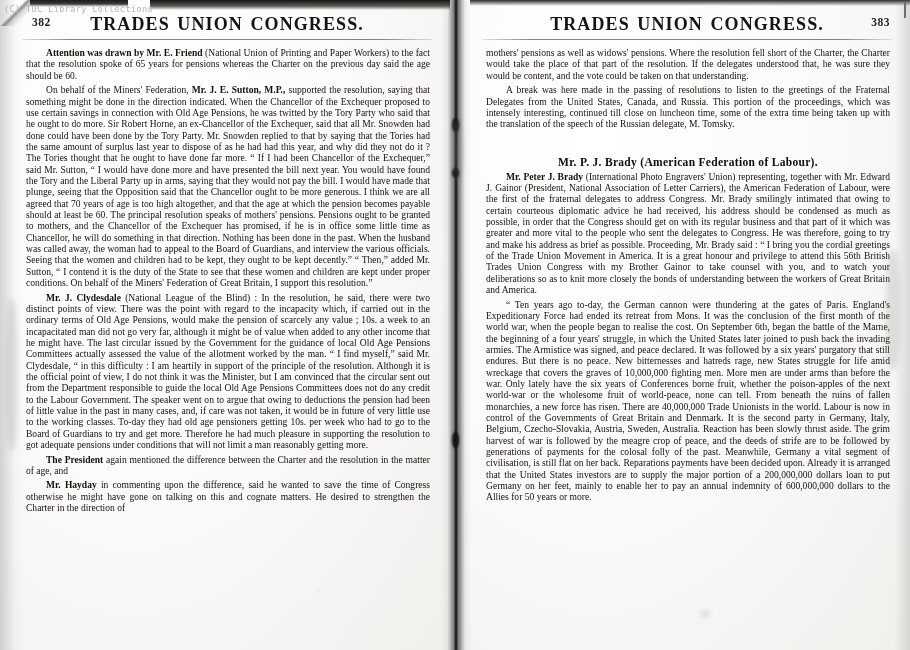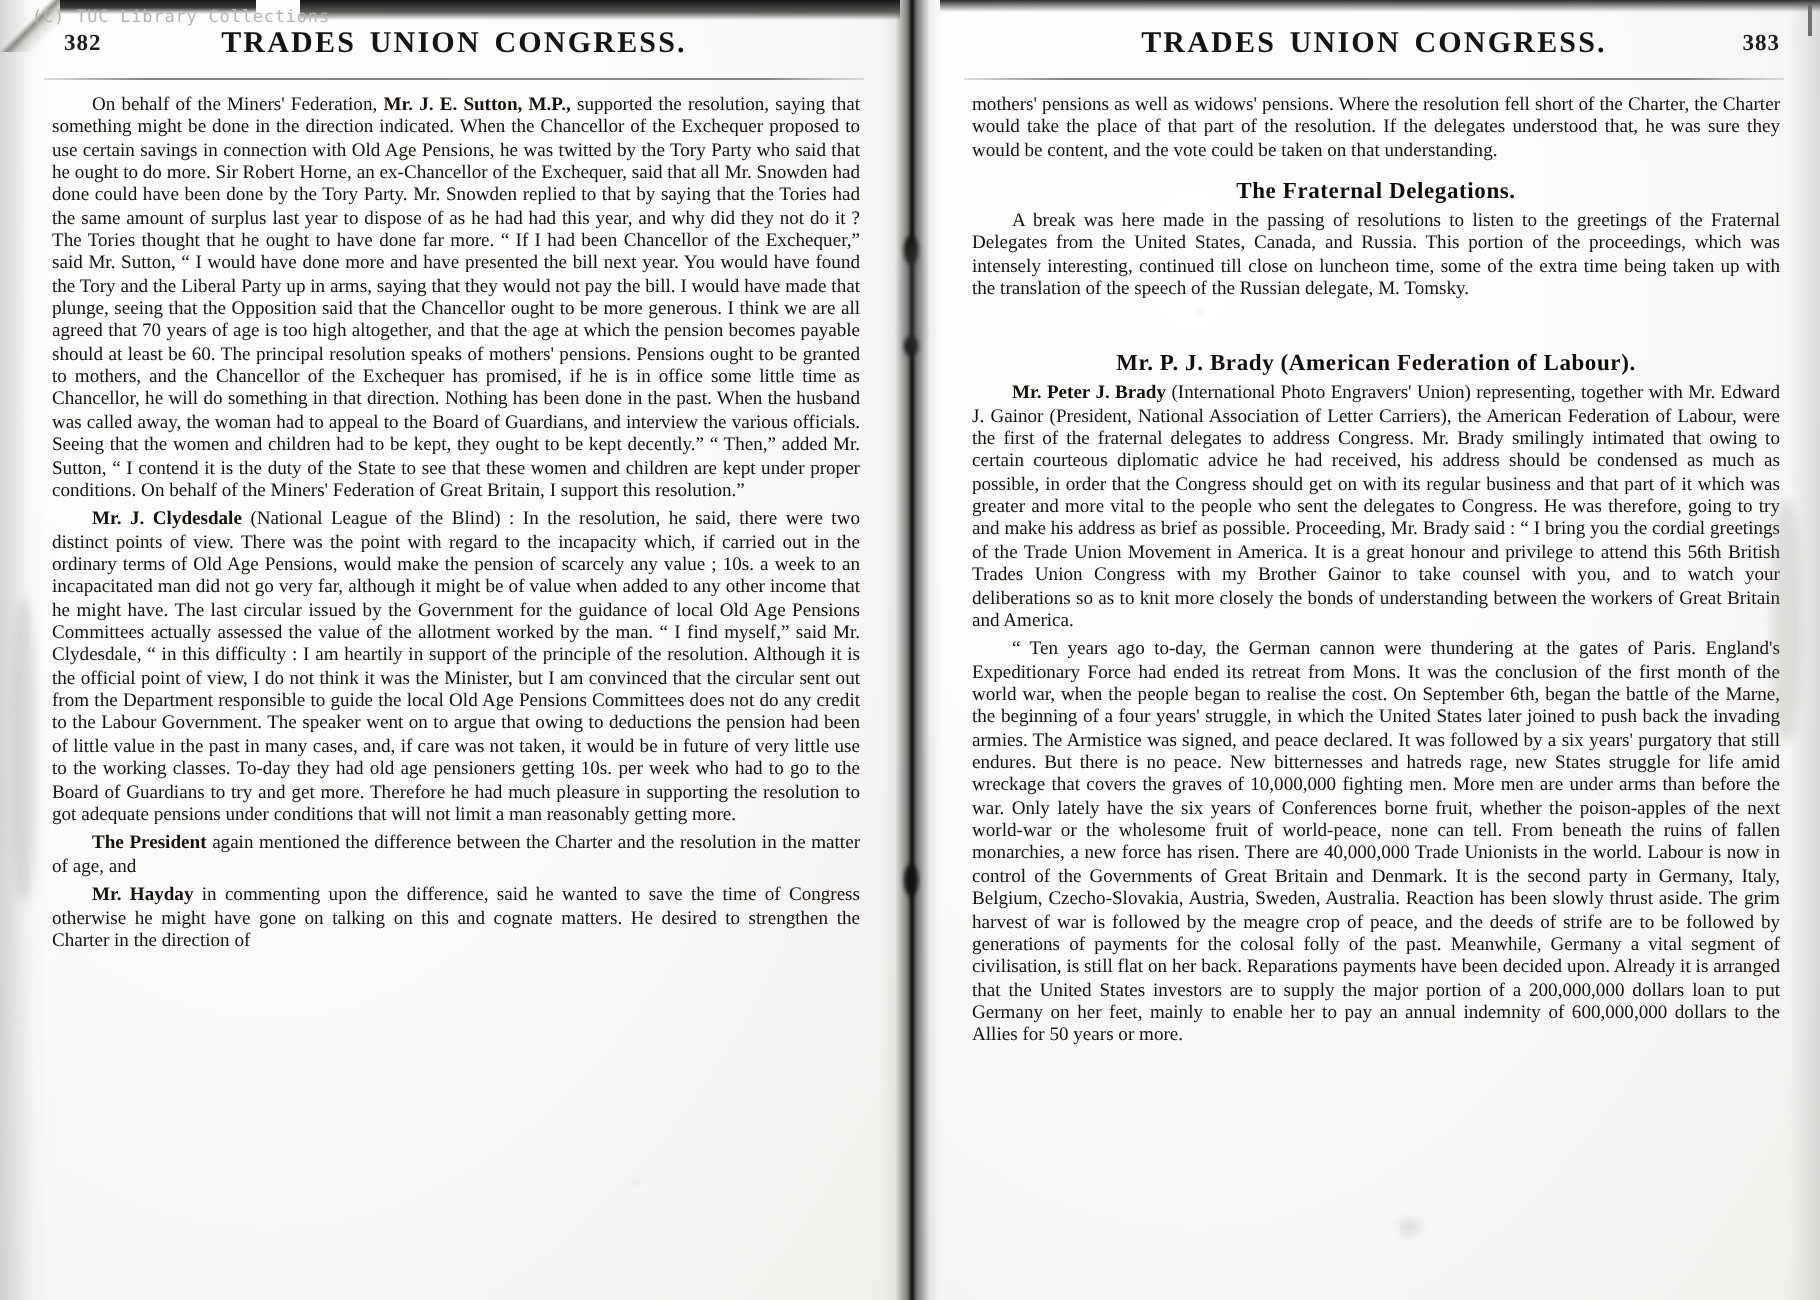--- a/index.html
+++ b/index.html
@@ -90,21 +90,21 @@
     position: absolute;
     right: 4px; top: 2px;
     width: 2px; height: 16px;
     background: #6e6e6b;
     pointer-events: none;
   }
 
   
   .watermark {
     position: absolute;
-    left: 16px; top: 4px;
+    left: 4px; top: 4px;
     font-family: "DejaVu Sans Mono", "Liberation Mono", monospace;
     font-size: 8.5px;
     letter-spacing: .4px;
     color: #b4b4b0;
     white-space: nowrap;
     z-index: 6;
   }
 
   
   .page {
@@ -126,21 +126,21 @@
     top: 2px;
     font-size: 11.5px;
     font-weight: bold;
     letter-spacing: .5px;
     color: #1d1d1b;
   }
   .folio.l { left: 14px; }
   .folio.r { right: 6px; }
   .head-title {
     text-align: center;
-    font-size: 15px;
+    font-size: 18px;
     font-weight: bold;
     letter-spacing: 1.1px;
     color: #141413;
     word-spacing: 2px;
   }
   .head-rule {
     height: 1px;
     background: linear-gradient(to right, rgba(60,60,58,.15), rgba(60,60,58,.62) 12%, rgba(60,60,58,.62) 88%, rgba(60,60,58,.12));
     margin: 3px 4px 0 4px;
   }
@@ -226,38 +226,38 @@
   <div class="watermark">(C) TUC Library Collections</div>
 
   <div class="page left">
     <div class="running-head">
       <span class="folio l">382</span>
       <div class="head-title">TRADES UNION CONGRESS.</div>
     </div>
     <div class="head-rule"></div>
 
     <div class="body">
+      <p class="para"><b class="nm">Attention was drawn by Mr. E. Friend</b> (National Union of Printing and Paper Workers) to the fact that the resolution spoke of 65 years for pensions whereas the Charter on the previous day said the age should be 60.</p>
       <p class="para">On behalf of the Miners' Federation, <b class="nm">Mr. J. E. Sutton, M.P.,</b> supported the resolution, saying that something might be done in the direction indicated. When the Chancellor of the Exchequer proposed to use certain savings in connection with Old Age Pensions, he was twitted by the Tory Party who said that he ought to do more. Sir Robert Horne, an ex-Chancellor of the Exchequer, said that all Mr. Snowden had done could have been done by the Tory Party. Mr. Snowden replied to that by saying that the Tories had the same amount of surplus last year to dispose of as he had had this year, and why did they not do it ? The Tories thought that he ought to have done far more. “ If I had been Chancellor of the Exchequer,” said Mr. Sutton, “ I would have done more and have presented the bill next year. You would have found the Tory and the Liberal Party up in arms, saying that they would not pay the bill. I would have made that plunge, seeing that the Opposition said that the Chancellor ought to be more generous. I think we are all agreed that 70 years of age is too high altogether, and that the age at which the pension becomes payable should at least be 60. The principal resolution speaks of mothers' pensions. Pensions ought to be granted to mothers, and the Chancellor of the Exchequer has promised, if he is in office some little time as Chancellor, he will do something in that direction. Nothing has been done in the past. When the husband was called away, the woman had to appeal to the Board of Guardians, and interview the various officials. Seeing that the women and children had to be kept, they ought to be kept decently.” “ Then,” added Mr. Sutton, “ I contend it is the duty of the State to see that these women and children are kept under proper conditions. On behalf of the Miners' Federation of Great Britain, I support this resolution.”</p>
       <p class="para"><b class="nm">Mr. J. Clydesdale</b> (National League of the Blind) : In the resolution, he said, there were two distinct points of view. There was the point with regard to the incapacity which, if carried out in the ordinary terms of Old Age Pensions, would make the pension of scarcely any value ; 10s. a week to an incapacitated man did not go very far, although it might be of value when added to any other income that he might have. The last circular issued by the Government for the guidance of local Old Age Pensions Committees actually assessed the value of the allotment worked by the man. “ I find myself,” said Mr. Clydesdale, “ in this difficulty : I am heartily in support of the principle of the resolution. Although it is the official point of view, I do not think it was the Minister, but I am convinced that the circular sent out from the Department responsible to guide the local Old Age Pensions Committees does not do any credit to the Labour Government. The speaker went on to argue that owing to deductions the pension had been of little value in the past in many cases, and, if care was not taken, it would be in future of very little use to the working classes. To-day they had old age pensioners getting 10s. per week who had to go to the Board of Guardians to try and get more. Therefore he had much pleasure in supporting the resolution to got adequate pensions under conditions that will not limit a man reasonably getting more.</p>
       <p class="para"><b class="nm">The President</b> again mentioned the difference between the Charter and the resolution in the matter of age, and</p>
       <p class="para"><b class="nm">Mr. Hayday</b> in commenting upon the difference, said he wanted to save the time of Congress otherwise he might have gone on talking on this and cognate matters. He desired to strengthen the Charter in the direction of</p>
     </div>
   </div>
 
   <div class="page right">
     <div class="running-head">
       <div class="head-title">TRADES UNION CONGRESS.</div>
       <span class="folio r">383</span>
     </div>
     <div class="head-rule"></div>
 
     <div class="body">
       <p class="para noindent">mothers' pensions as well as widows' pensions. Where the resolution fell short of the Charter, the Charter would take the place of that part of the resolution. If the delegates understood that, he was sure they would be content, and the vote could be taken on that understanding.</p>
 
-      <h2 class="subhead">The Fraternal Delegations.</h2>
       <p class="para">A break was here made in the passing of resolutions to listen to the greetings of the Fraternal Delegates from the United States, Canada, and Russia. This portion of the proceedings, which was intensely interesting, continued till close on luncheon time, some of the extra time being taken up with the translation of the speech of the Russian delegate, M. Tomsky.</p>
 
       <h2 class="subhead tight">Mr. P. J. Brady (American Federation of Labour).</h2>
       <p class="para"><b class="nm">Mr. Peter J. Brady</b> (International Photo Engravers' Union) representing, together with Mr. Edward J. Gainor (President, National Association of Letter Carriers), the American Federation of Labour, were the first of the fraternal delegates to address Congress. Mr. Brady smilingly intimated that owing to certain courteous diplomatic advice he had received, his address should be condensed as much as possible, in order that the Congress should get on with its regular business and that part of it which was greater and more vital to the people who sent the delegates to Congress. He was therefore, going to try and make his address as brief as possible. Proceeding, Mr. Brady said : “ I bring you the cordial greetings of the Trade Union Movement in America. It is a great honour and privilege to attend this 56th British Trades Union Congress with my Brother Gainor to take counsel with you, and to watch your deliberations so as to knit more closely the bonds of understanding between the workers of Great Britain and America.</p>
       <p class="para">“ Ten years ago to-day, the German cannon were thundering at the gates of Paris. England's Expeditionary Force had ended its retreat from Mons. It was the conclusion of the first month of the world war, when the people began to realise the cost. On September 6th, began the battle of the Marne, the beginning of a four years' struggle, in which the United States later joined to push back the invading armies. The Armistice was signed, and peace declared. It was followed by a six years' purgatory that still endures. But there is no peace. New bitternesses and hatreds rage, new States struggle for life amid wreckage that covers the graves of 10,000,000 fighting men. More men are under arms than before the war. Only lately have the six years of Conferences borne fruit, whether the poison-apples of the next world-war or the wholesome fruit of world-peace, none can tell. From beneath the ruins of fallen monarchies, a new force has risen. There are 40,000,000 Trade Unionists in the world. Labour is now in control of the Governments of Great Britain and Denmark. It is the second party in Germany, Italy, Belgium, Czecho-Slovakia, Austria, Sweden, Australia. Reaction has been slowly thrust aside. The grim harvest of war is followed by the meagre crop of peace, and the deeds of strife are to be followed by generations of payments for the colosal folly of the past. Meanwhile, Germany a vital segment of civilisation, is still flat on her back. Reparations payments have been decided upon. Already it is arranged that the United States investors are to supply the major portion of a 200,000,000 dollars loan to put Germany on her feet, mainly to enable her to pay an annual indemnity of 600,000,000 dollars to the Allies for 50 years or more.</p>
     </div>
   </div>
 
   <div class="grain"></div>
 </div>

